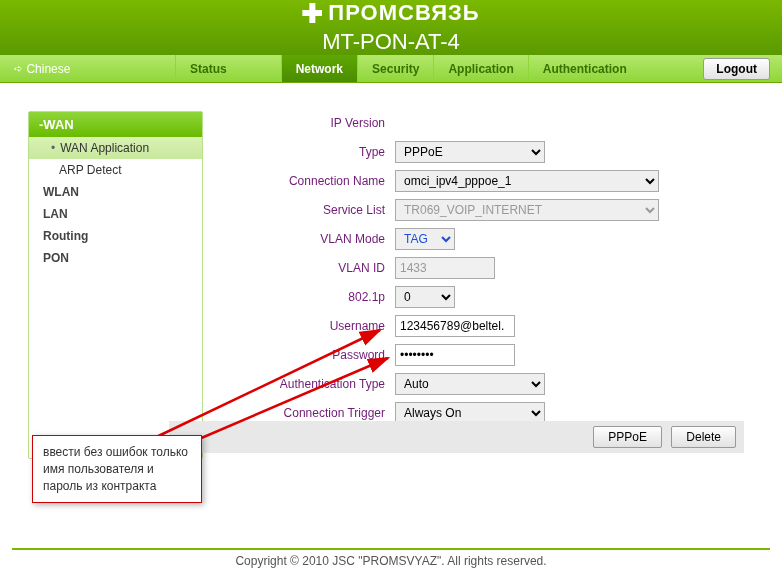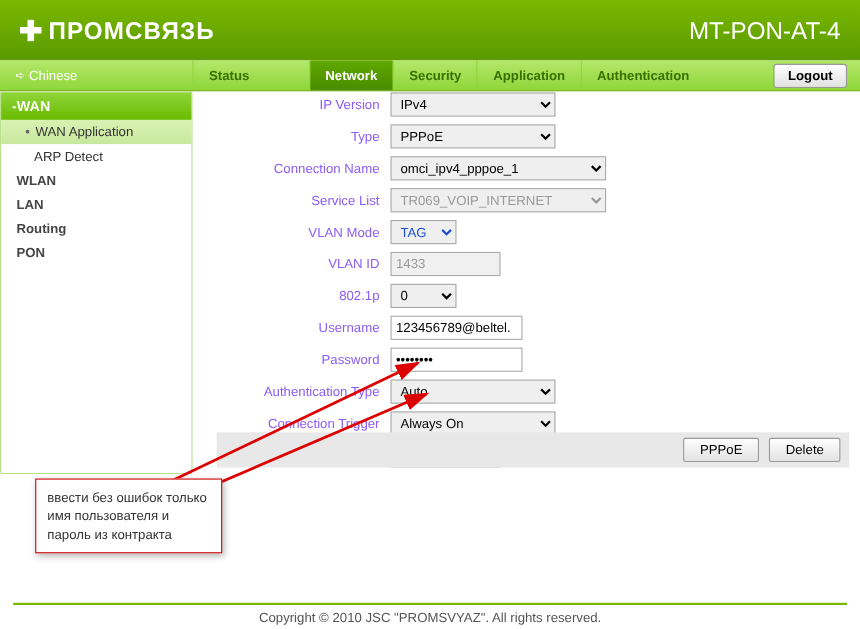--- a/index.html
+++ b/index.html
@@ -13,20 +13,21 @@
     position: relative;
   }
   .header {
     height: 55px;
     background: linear-gradient(to bottom, #7ab800 0%, #5a9a00 100%);
     display: flex;
     align-items: center;
     justify-content: space-between;
     padding: 0 18px;
     color: #fff;
+    flex-direction: column;
   }
   .logo {
     font-size: 22px;
     font-weight: bold;
     letter-spacing: 1px;
     display: flex;
     align-items: center;
   }
   .logo-icon {
     display: inline-block;
@@ -93,21 +94,22 @@
     background: linear-gradient(to bottom, #fefefe, #e2e2e2);
     border: 1px solid #999;
     border-radius: 3px;
     padding: 3px 12px;
     font-weight: bold;
     cursor: pointer;
     font-size: 12px;
   }
   .content {
     display: flex;
-    padding: 0;
+    padding: 28px;
+    gap: 12px;
   }
   .sidebar {
     width: 175px;
     border: 1px solid #b9e08a;
     background: #fff;
     padding-bottom: 8px;
     border-radius: 2px;
   }
   .side-head {
     background: linear-gradient(to bottom, #8fd63a, #6aba00);
@@ -139,35 +141,35 @@
   .form-row {
     display: flex;
     align-items: center;
     margin-bottom: 5px;
     height: 24px;
   }
   .form-label {
     width: 180px;
     text-align: right;
     padding-right: 10px;
-    color: #8b5cf6;
+    color: #701a75;
     font-size: 12px;
   }
   .form-control {
     font-family: inherit;
     font-size: 12px;
     border: 1px solid #aaa;
     background: #fff;
     padding: 2px 4px;
     height: 22px;
   }
   select.form-control {
     background: #efefef;
   }
-  select.wide { width: 196px; }
+  select.wide { width: 264px; }
   select.med { width: 150px; }
   select.sm { width: 60px; }
   input.form-control { width: 100px; }
   input.readonly { background: #f0f0f0; color: #999; }
   .sec-label {
     padding-left: 4px;
     color: #333;
     font-size: 12px;
   }
   .btn-row {
@@ -257,21 +259,20 @@
     <div class="side-item cat">WLAN</div>
     <div class="side-item cat">LAN</div>
     <div class="side-item cat">Routing</div>
     <div class="side-item cat">PON</div>
   </div>
 
   <div class="main">
 
     <div class="form-row">
       <div class="form-label">IP Version</div>
-      <select class="form-control med"><option>IPv4</option></select>
     </div>
     <div class="form-row">
       <div class="form-label">Type</div>
       <select class="form-control med"><option>PPPoE</option></select>
     </div>
     <div class="form-row">
       <div class="form-label">Connection Name</div>
       <select class="form-control wide"><option>omci_ipv4_pppoe_1</option></select>
     </div>
     <div class="form-row">

